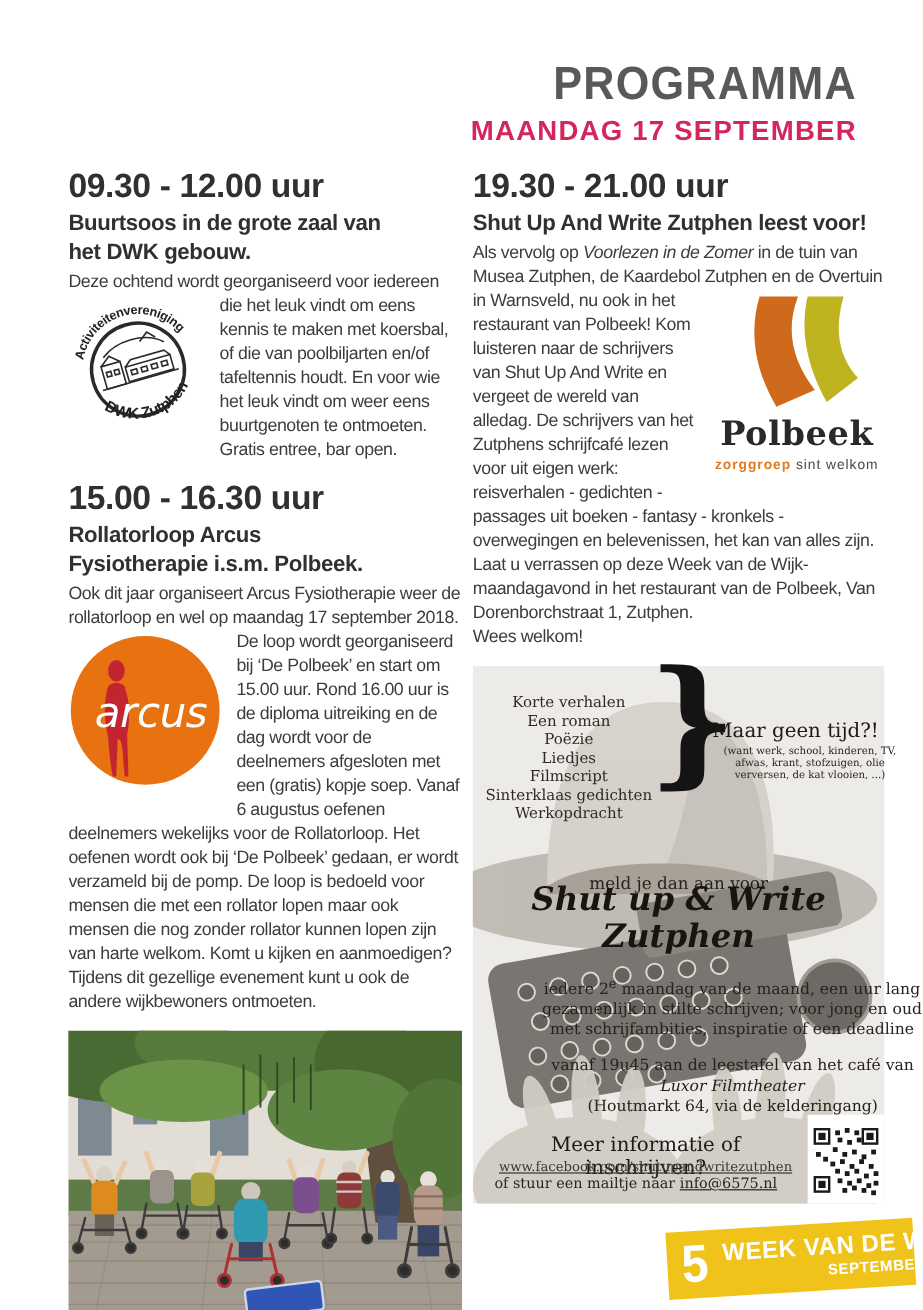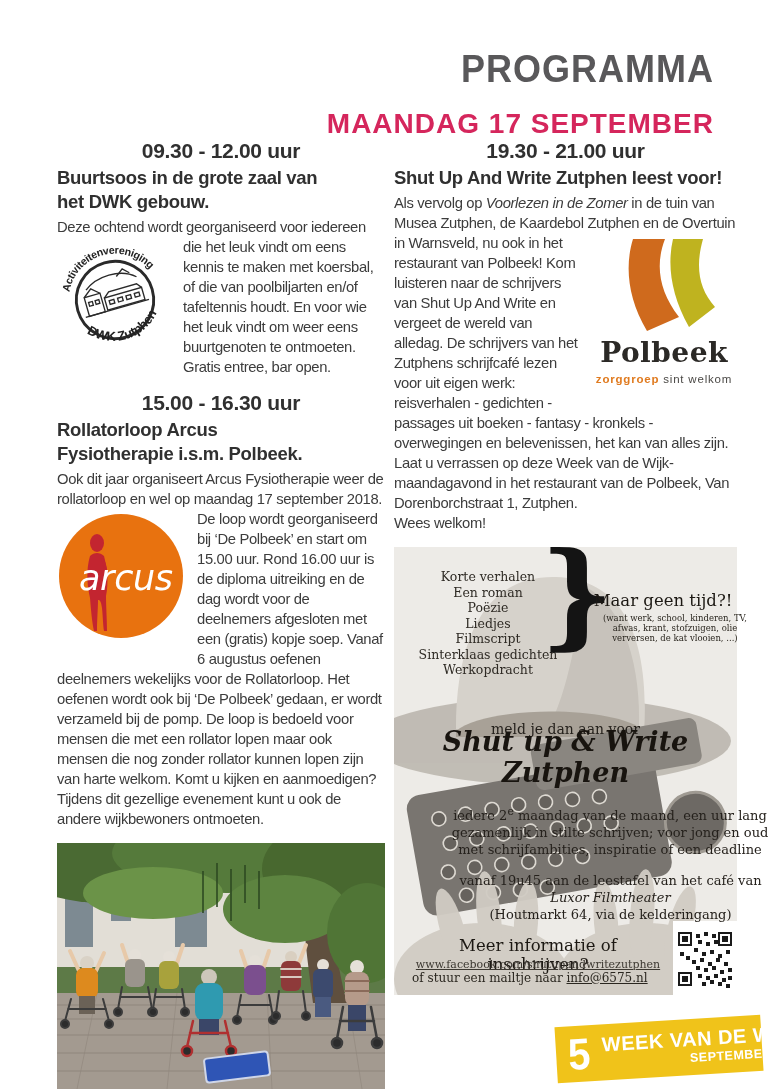--- a/index.html
+++ b/index.html
@@ -1,42 +1,42 @@
 <!DOCTYPE html>
 <html><head>
 <meta charset="utf-8">
 <style>
   html,body{margin:0;padding:0;background:#fff;}
   .page{position:relative;width:769px;height:1092px;background:#fff;overflow:hidden;
         font-family:"Liberation Sans",sans-serif;color:#3e3e3e;}
   
   .header{position:absolute;top:50px;right:55px;text-align:right;line-height:1;}
   .header .t{font-size:36px;font-weight:bold;color:#59585a;letter-spacing:1px;transform:scaleY(1.08);transform-origin:top right;}
-  .header .s{font-size:28px;font-weight:bold;color:#d5265c;margin-top:24px;letter-spacing:1px;}
+  .header .s{font-size:23px;font-weight:bold;color:#d5265c;margin-top:12px;letter-spacing:1px;}
   
   .col{position:absolute;top:139px;}
   .col.left{left:57px;width:328px;}
   .col.right{left:394px;width:343px;}
   .section{margin-bottom:14px;overflow:hidden;}
-  h2.time{font-size:21px;font-weight:bold;color:#303030;margin:0 0 3px;letter-spacing:-0.3px;text-align:center;}
+  h2.time{font-size:28px;font-weight:bold;color:#303030;margin:0 0 3px;letter-spacing:-0.3px;}
   h3.sub{font-size:18.5px;font-weight:bold;color:#303030;margin:0 0 3px;line-height:24px;letter-spacing:-0.3px;}
   p.body{font-size:14.8px;line-height:20px;margin:0;letter-spacing:-0.35px;color:#3c3c3c;}
   .dwk-float{float:left;width:116px;margin:2px 10px 2px 0;}
   .arcus-float{float:left;width:128px;margin:3px 12px 18px 0;}
   .polbeek-float{float:right;width:146px;margin:2px 0 6px 8px;text-align:center;}
   .polbeek-name{font-family:"DejaVu Serif",serif;font-weight:bold;font-size:28px;color:#2b2926;line-height:30px;letter-spacing:0.5px;}
   .polbeek-tag{font-size:11.5px;letter-spacing:0.8px;color:#4a4845;margin-top:2px;}
   .polbeek-tag .org{color:#e07b20;font-weight:bold;}
   .photo{display:block;margin-top:5px;}
   
   .poster{position:relative;width:343px;height:448px;margin-top:6px;
           font-family:"DejaVu Serif",serif;color:#25211c;}
   .poster .abs{position:absolute;}
   .poster-bg{position:absolute;left:0;top:0;}
-  .p-list{left:14px;top:22px;width:160px;text-align:center;font-size:12.5px;line-height:15.5px;color:#2e2a24;}
+  .p-list{left:0;top:22px;width:160px;text-align:center;font-size:12.5px;line-height:15.5px;color:#2e2a24;}
   .p-brace{left:146px;top:-16px;font-size:115px;font-weight:bold;line-height:1.1;color:#141414;}
   .p-tijd{left:198px;top:44px;width:142px;text-align:center;font-size:16.5px;color:#1c1813;}
   .p-tijd-small{left:194px;top:66px;width:150px;text-align:center;font-size:8.5px;line-height:10px;color:#2a261f;padding-left:12px;}
   .p-meld{left:0;top:150px;width:100%;text-align:center;font-size:14px;margin-top:24px;}
   .p-shut{left:0;top:179px;width:100%;text-align:center;font-size:27px;font-weight:bold;font-style:italic;color:#18140f;}
   .p-iedere{left:6px;top:256px;width:330px;text-align:center;font-size:13px;line-height:17px;margin-left:45px;}
   .p-vanaf{left:0;top:325px;width:100%;text-align:center;font-size:13px;line-height:17px;padding-left:45px;}
   .p-info-h{left:18px;top:389px;width:252px;text-align:center;font-size:16.5px;color:#1c1813;}
   .p-link1{left:18px;top:411px;width:252px;text-align:center;font-size:11px;text-decoration:underline;color:#3c3831;display:block;}
   .p-link2{left:18px;top:424px;width:252px;font-size:12px;color:#2a261f;}

